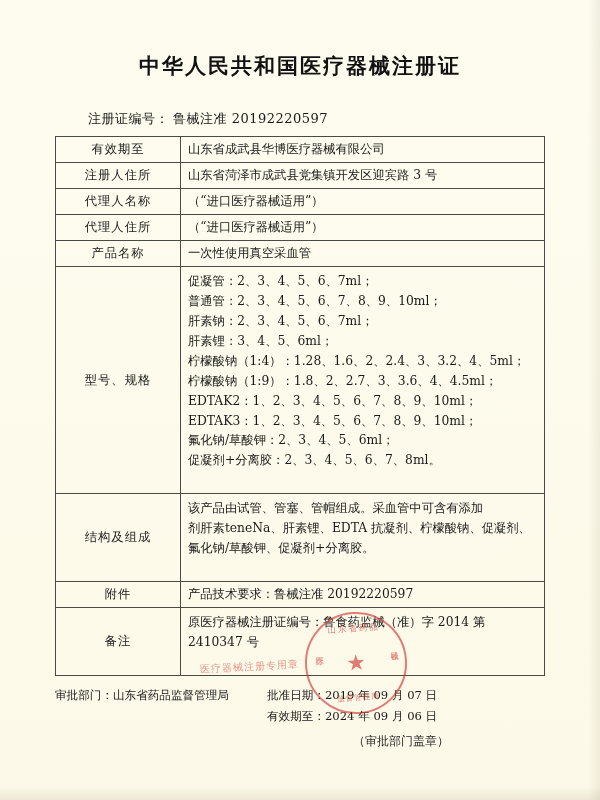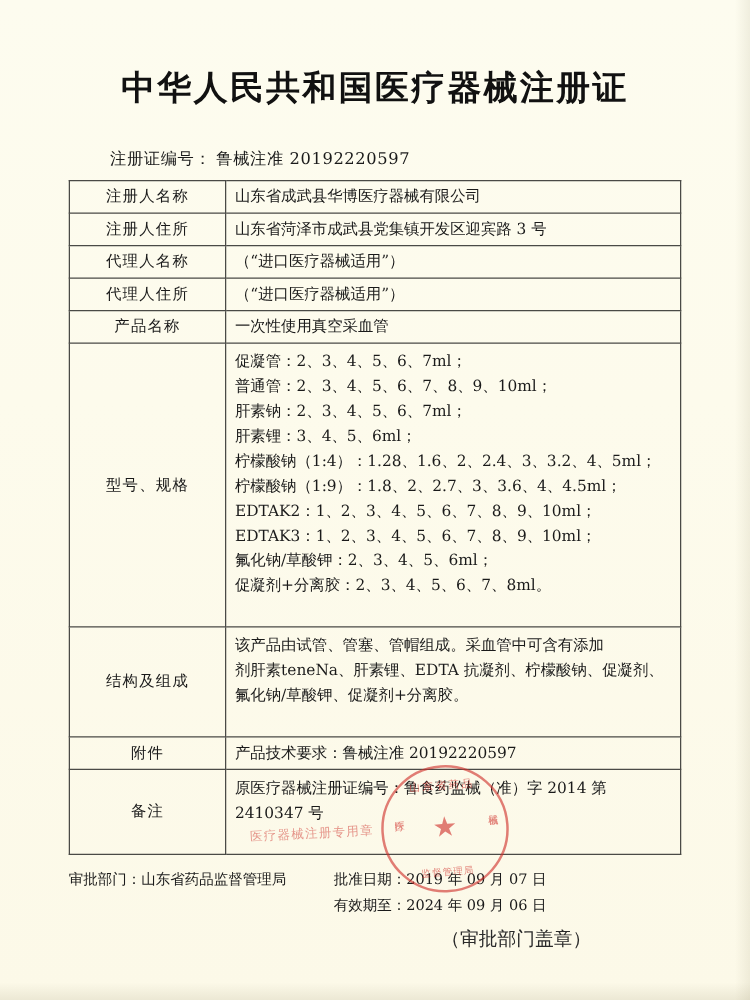--- a/index.html
+++ b/index.html
@@ -30,21 +30,21 @@
   .edge-shadow-bottom {
     position: absolute;
     left: 0; right: 0; bottom: 0;
     height: 14px;
     background: linear-gradient(180deg, rgba(0,0,0,0) 0%, rgba(120,110,70,0.12) 100%);
     pointer-events: none;
   }
   .doc-title {
     text-align: center;
     font-family: Liberation Mono, monospace;
-    font-size: 27px;
+    font-size: 21px;
     letter-spacing: 2px;
     font-weight: 600;
     margin-top: 52px;
     color: #111;
   }
   .reg-no {
     margin: 30px 0 8px 88px;
     font-family: "DejaVu Serif", "Liberation Serif", serif;
     font-size: 13px;
     letter-spacing: 0.5px;
@@ -99,21 +99,21 @@
   }
   .footer .right-col {
     display: inline-block;
     width: 260px;
     vertical-align: top;
   }
   .footer .seal-note {
     margin-left: 86px;
     margin-top: 2px;
     color: #2a2a2a;
-    font-size: 15px;
+    font-size: 12px;
   }
   .seal {
     position: absolute;
     left: 305px;
     top: 612px;
     width: 98px;
     height: 98px;
     border: 2.4px solid #d0312c;
     border-radius: 50%;
     opacity: 0.62;
@@ -173,21 +173,21 @@
 
   <div class="doc-title">中华人民共和国医疗器械注册证</div>
 
   <div class="reg-no">
     <span>注册证编号：</span><span class="val">鲁械注准 20192220597</span>
   </div>
 
   <table class="main">
     <tbody>
       <tr>
-        <td class="label">注册人名称</td>
+        <td class="label">有效期至</td>
         <td class="value">山东省成武县华博医疗器械有限公司</td>
       </tr>
       <tr>
         <td class="label">注册人住所</td>
         <td class="value">山东省菏泽市成武县党集镇开发区迎宾路 3 号</td>
       </tr>
       <tr>
         <td class="label">代理人名称</td>
         <td class="value">（“进口医疗器械适用”）</td>
       </tr>

